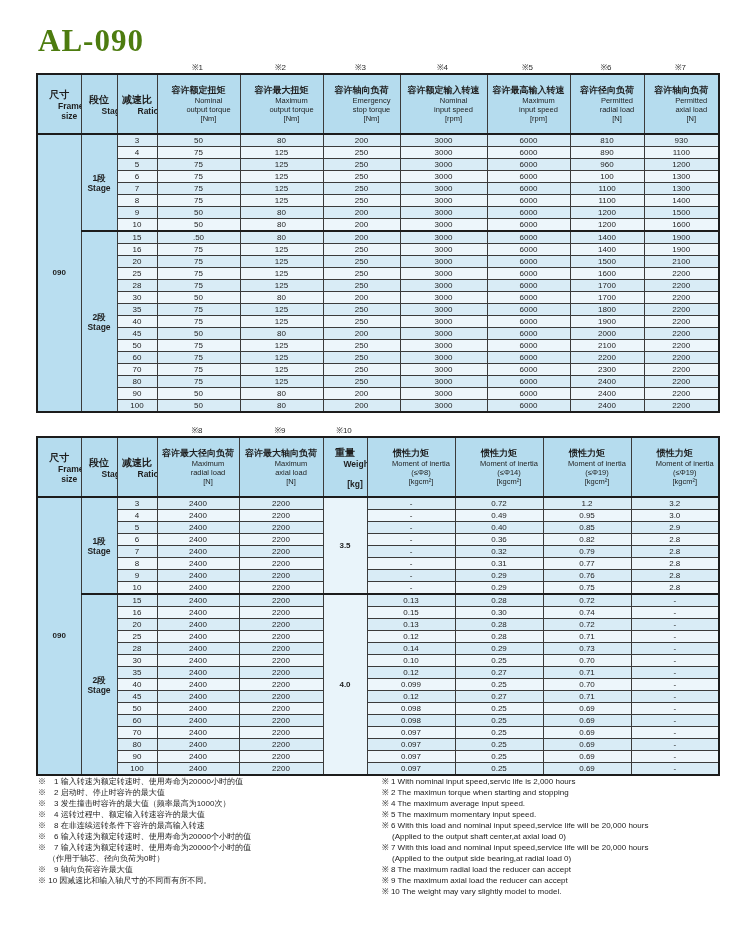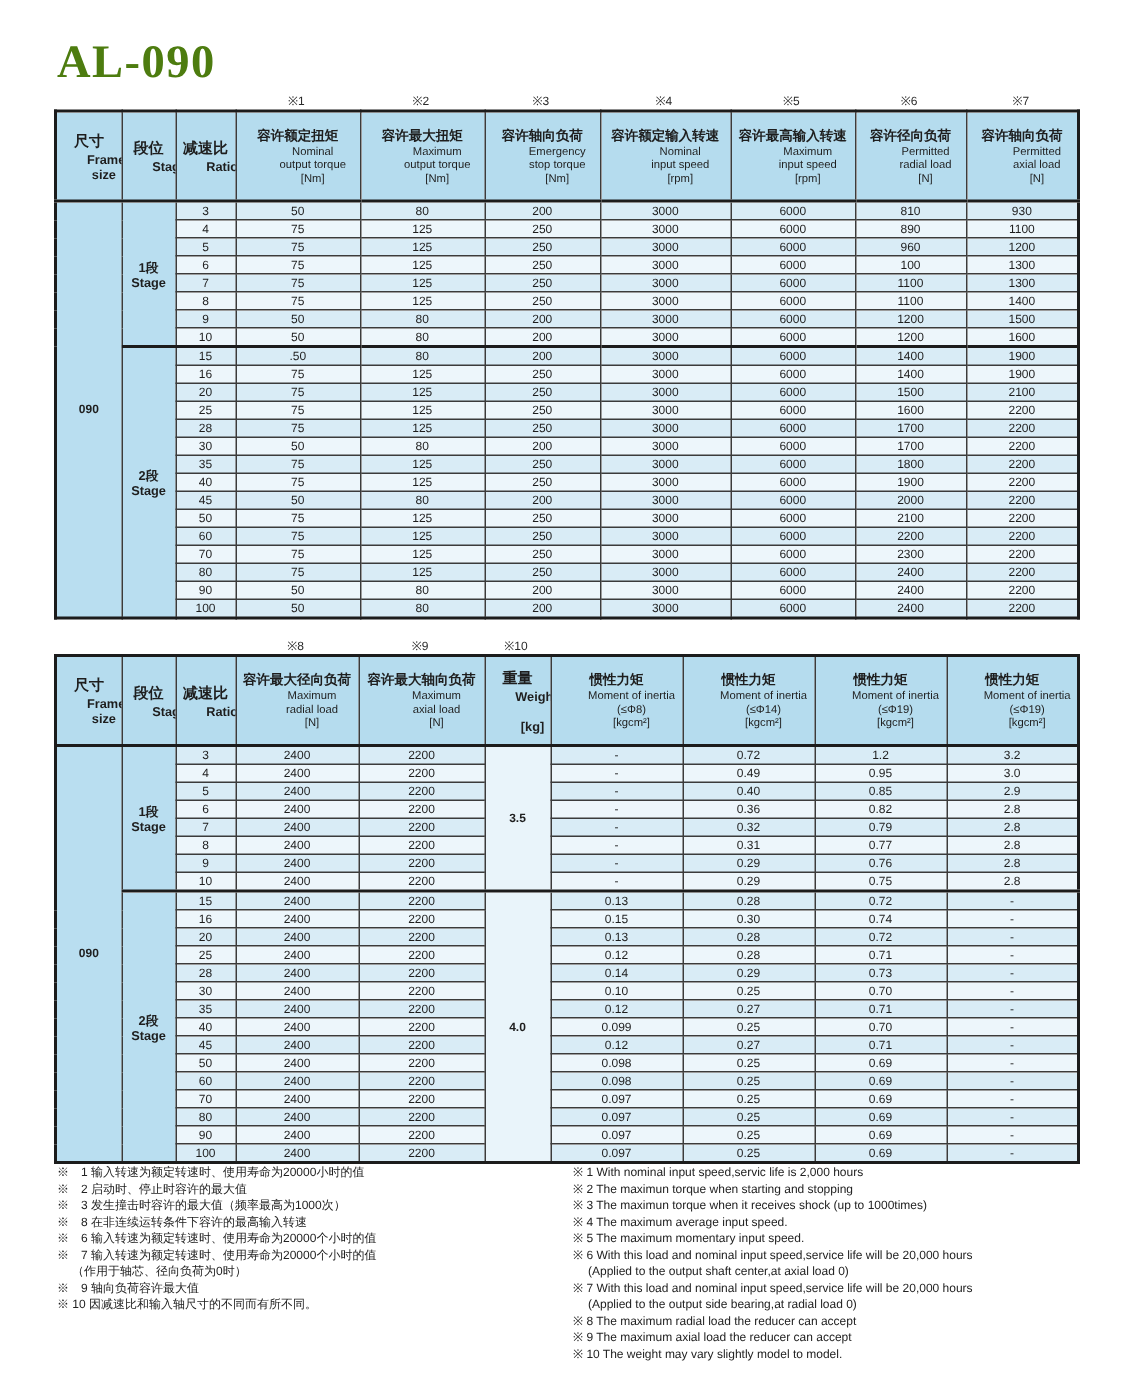--- a/index.html
+++ b/index.html
@@ -694,31 +694,31 @@
             <td>-</td>
           </tr>
         </tbody>
       </table>
     </div>
   <div class="footnotes">
     <div id="fn-zh" class="fn-col zh">
         <div class="fn-line">※　1 输入转速为额定转速时、使用寿命为20000小时的值</div>
         <div class="fn-line">※　2 启动时、停止时容许的最大值</div>
         <div class="fn-line">※　3 发生撞击时容许的最大值（频率最高为1000次）</div>
+        <div class="fn-line">※　4 运转过程中、额定输入转速容许的最大值</div>
         <div class="fn-line">※　8 在非连续运转条件下容许的最高输入转速</div>
         <div class="fn-line">※　6 输入转速为额定转速时、使用寿命为20000个小时的值</div>
         <div class="fn-line">※　7 输入转速为额定转速时、使用寿命为20000个小时的值</div>
         <div class="fn-line cont">（作用于轴芯、径向负荷为0时）</div>
         <div class="fn-line">※　9 轴向负荷容许最大值</div>
         <div class="fn-line">※ 10 因减速比和输入轴尺寸的不同而有所不同。</div>
       </div>
     <div id="fn-en" class="fn-col en">
         <div class="fn-line">※ 1 With nominal input speed,servic life is 2,000 hours</div>
         <div class="fn-line">※ 2 The maximun torque when starting and stopping</div>
-        <div class="fn-line">※ 3 The maximun torque when it receives shock (up to 1000times)</div>
         <div class="fn-line">※ 4 The maximum average input speed.</div>
         <div class="fn-line">※ 5 The maximum momentary input speed.</div>
         <div class="fn-line">※ 6 With this load and nominal input speed,service life will be 20,000 hours</div>
         <div class="fn-line cont">(Applied to the output shaft center,at axial load 0)</div>
         <div class="fn-line">※ 7 With this load and nominal input speed,service life will be 20,000 hours</div>
         <div class="fn-line cont">(Applied to the output side bearing,at radial load 0)</div>
         <div class="fn-line">※ 8 The maximum radial load the reducer can accept</div>
         <div class="fn-line">※ 9 The maximum axial load the reducer can accept</div>
         <div class="fn-line">※ 10 The weight may vary  slightly  model to model.</div>
       </div>

